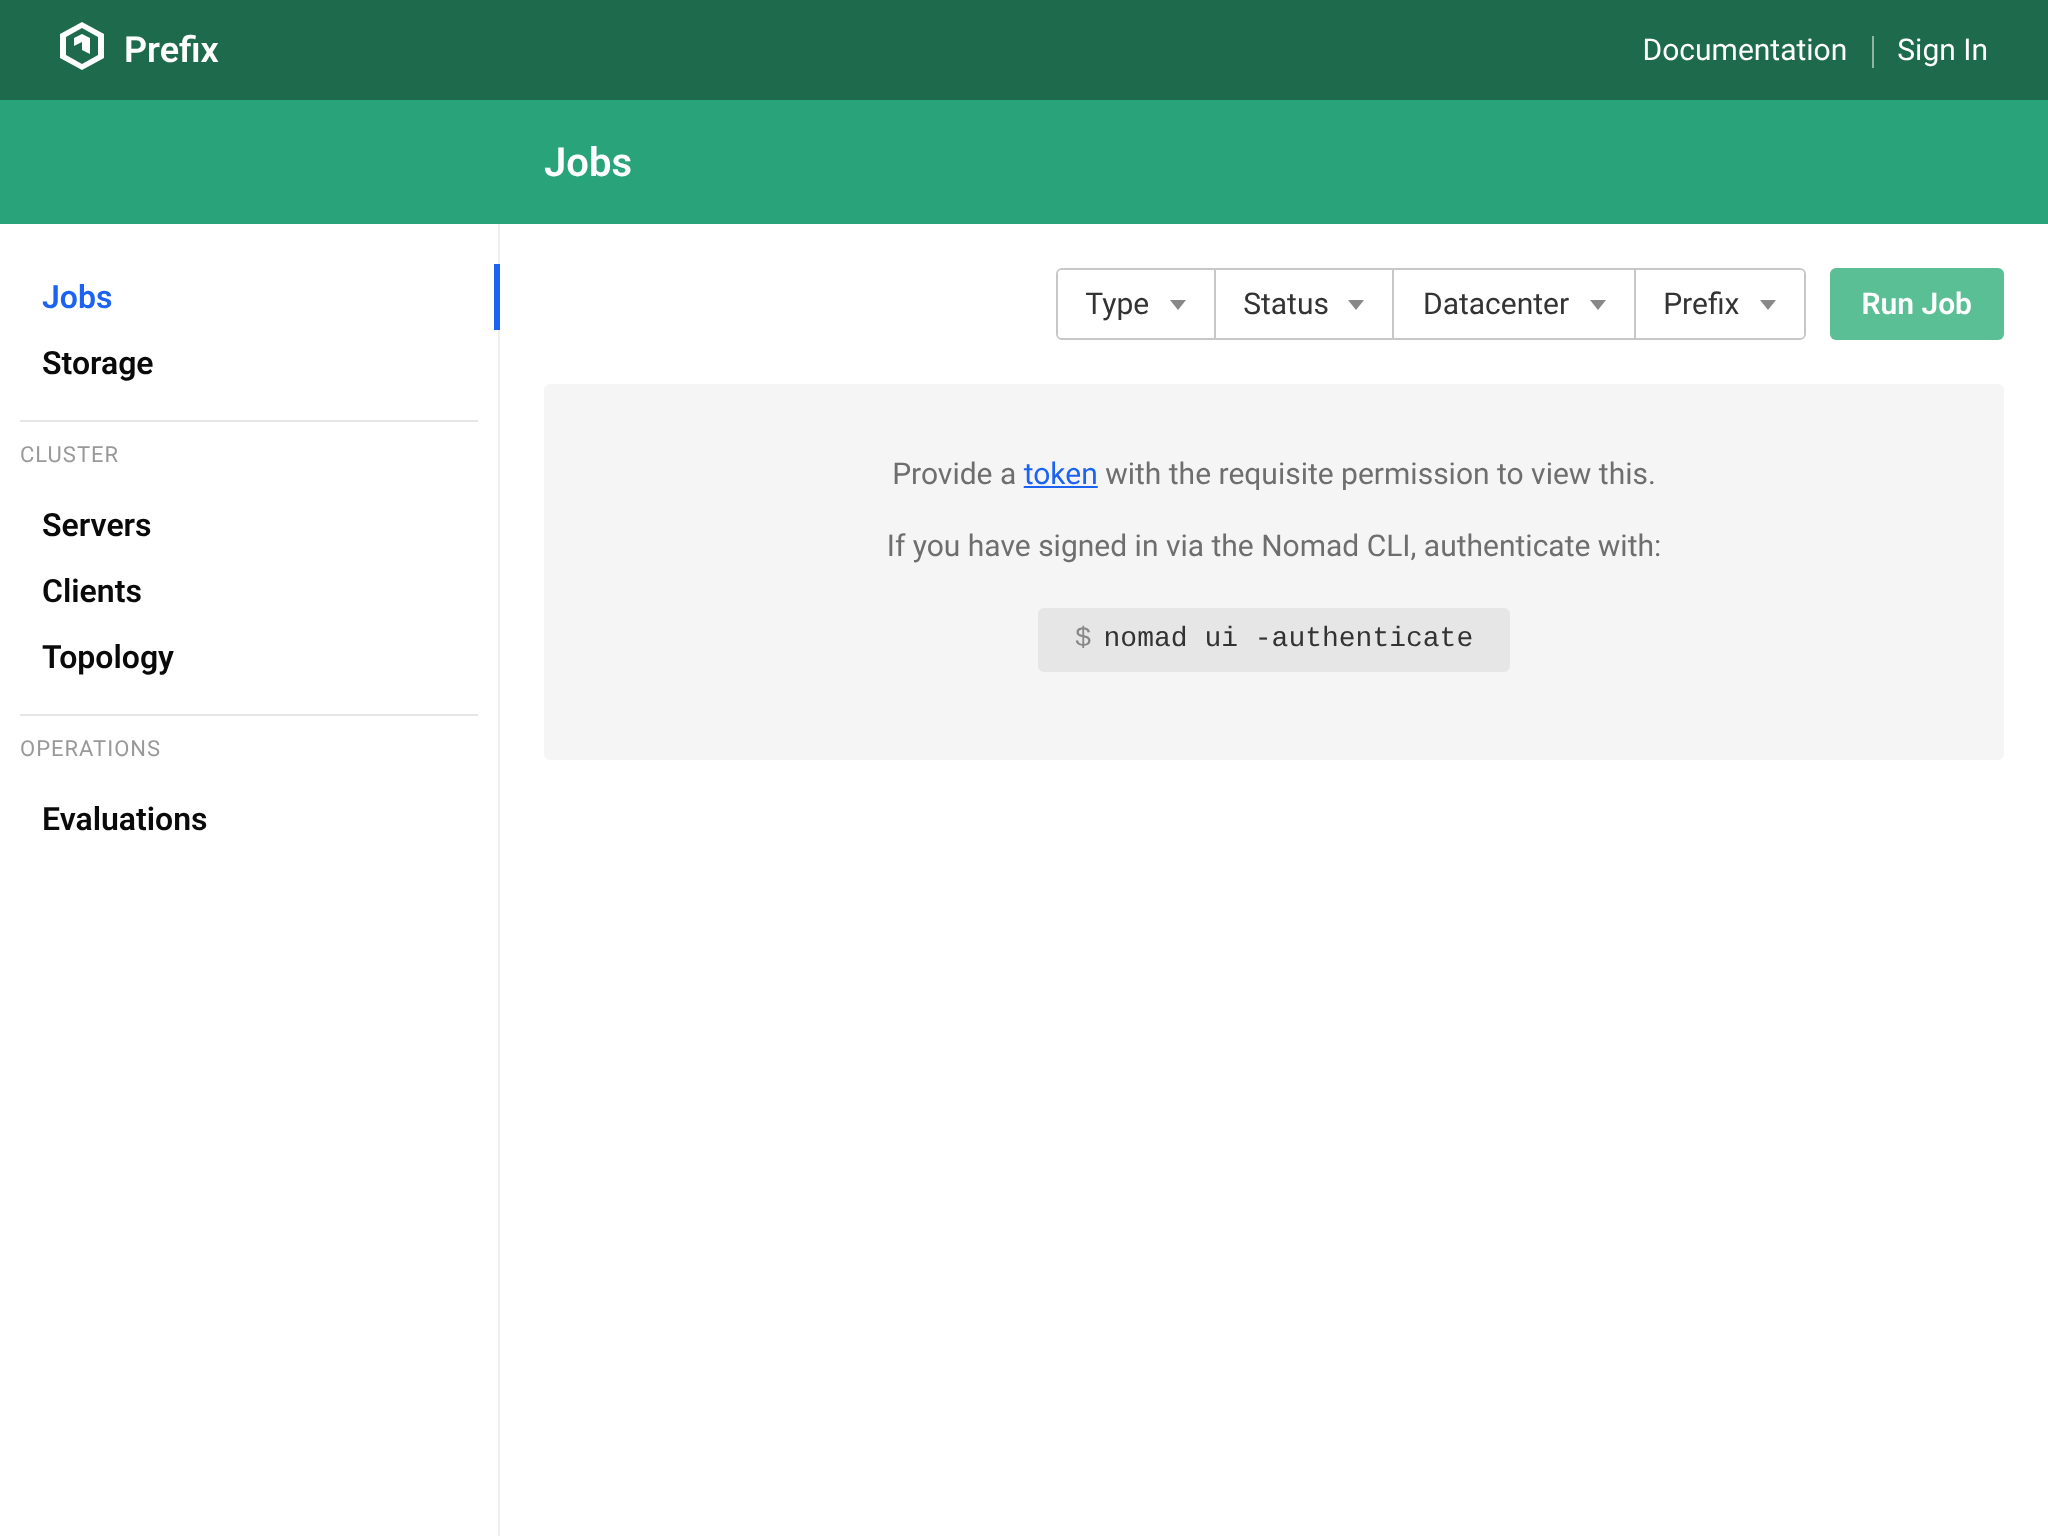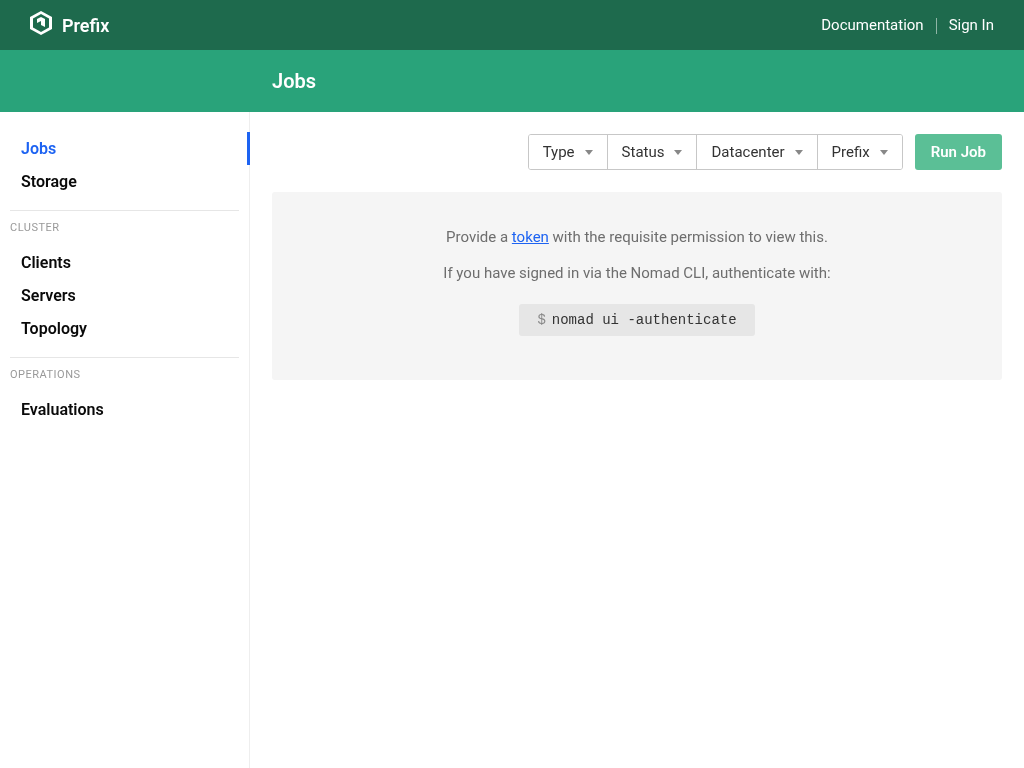--- a/index.html
+++ b/index.html
@@ -210,24 +210,24 @@
   <nav class="sidebar">
     <div class="nav-item active">
       <span>Jobs</span>
     </div>
     <div class="nav-item">
       <span>Storage</span>
     </div>
 
     <div class="nav-section-title">CLUSTER</div>
     <div class="nav-item">
+      <span>Servers</span>
+    </div>
+    <div class="nav-item">
       <span>Clients</span>
-    </div>
-    <div class="nav-item">
-      <span>Servers</span>
     </div>
     <div class="nav-item">
       <span>Topology</span>
     </div>
 
     <div class="nav-section-title">OPERATIONS</div>
     <div class="nav-item">
       <span>Evaluations</span>
     </div>
   </nav>

